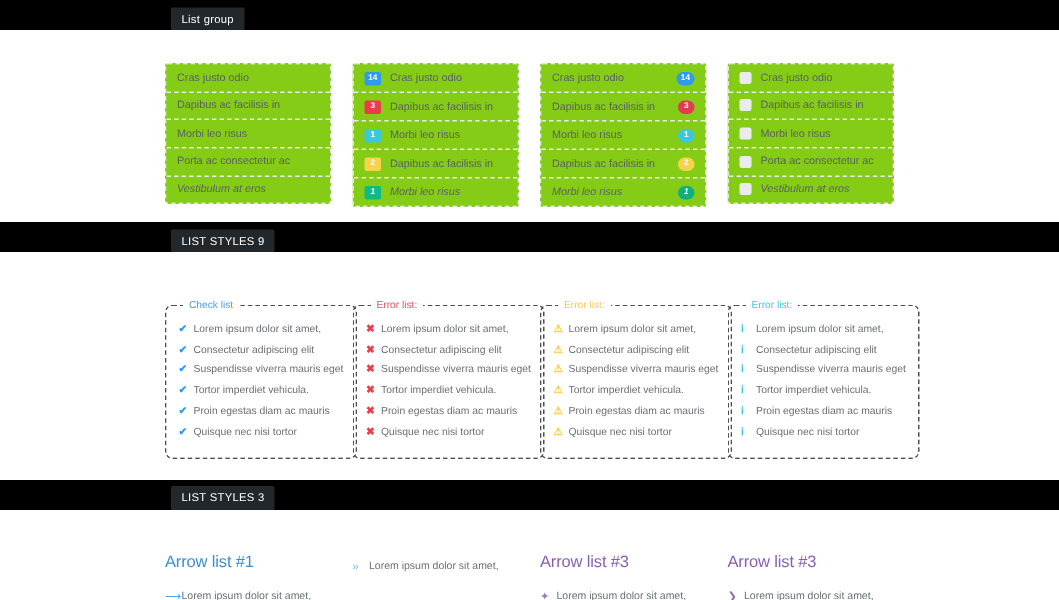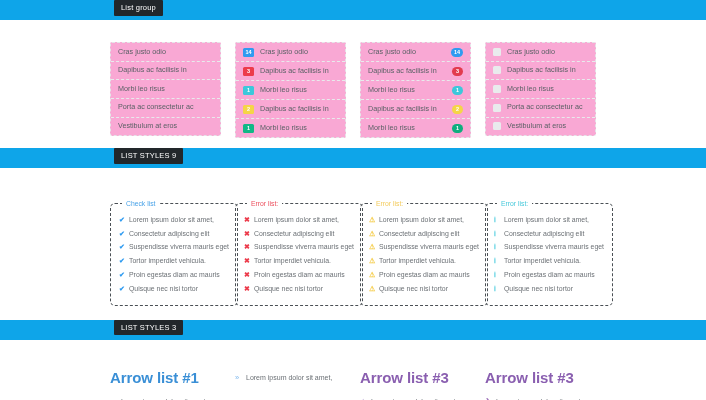--- a/index.html
+++ b/index.html
@@ -11,25 +11,25 @@
   body {
     font-family: "Liberation Sans", sans-serif;
     background: #ffffff;
     color: #4a5055;
     font-size: 11px;
     -webkit-font-smoothing: antialiased;
   }
 
   
   .band {
-    background: #0ea5e9;
+    background: #000000;
     height: 20px;
     width: 100%;
     display: flex;
-    align-items: flex-start;
+    align-items: flex-end;
     padding-left: 114px;
   }
   .band-tag {
     background: #22272b;
     color: #ffffff;
     font-size: 7.5px;
     line-height: 1;
     padding: 4px 7px 4px 7px;
     letter-spacing: 0.2px;
     white-space: nowrap;
@@ -44,36 +44,36 @@
   .lg-grid {
     display: flex;
     gap: 14px;
     padding-top: 10px;
   }
   .lg-col { flex: 1 1 0; min-width: 0; }
 
   .lg-card {
     border: 1px dashed #e4e6e8;
     border-radius: 2px;
-    background: #f9a8d4;
+    background: #84cc16;
     overflow: hidden;
   }
   .lg-item {
     display: flex;
     align-items: center;
     min-height: 17px;
     padding: 4.5px 7px;
     border-bottom: 1px dashed #e8eaec;
     font-size: 7.2px;
     color: #5a6065;
     line-height: 1.2;
     white-space: nowrap;
     overflow: hidden;
   }
-  .lg-item:last-child { border-bottom: none; }
+  .lg-item:last-child { border-bottom: none; font-style: italic; }
   .lg-item .txt { overflow: hidden; text-overflow: ellipsis; }
   .lg-item.spread { justify-content: space-between; }
 
   
   .badge-sq {
     width: 11px;
     height: 9px;
     border-radius: 1.5px;
     color: #fff;
     font-size: 5.5px;
@@ -159,22 +159,22 @@
   .fs-info .ico { color: #3cc8db; }
 
   
   .ar-grid {
     display: flex;
     gap: 14px;
     padding-top: 18px;
   }
   .ar-col { flex: 1 1 0; min-width: 0; }
   .ar-title {
-    font-size: 15px;
-    font-weight: 700;
+    font-size: 11px;
+    font-weight: 400;
     margin-bottom: 9px;
     line-height: 1;
     letter-spacing: -0.1px;
   }
   .ar-col ul { list-style: none; }
   .ar-col li {
     display: flex;
     align-items: flex-start;
     font-size: 7px;
     line-height: 1.3;

